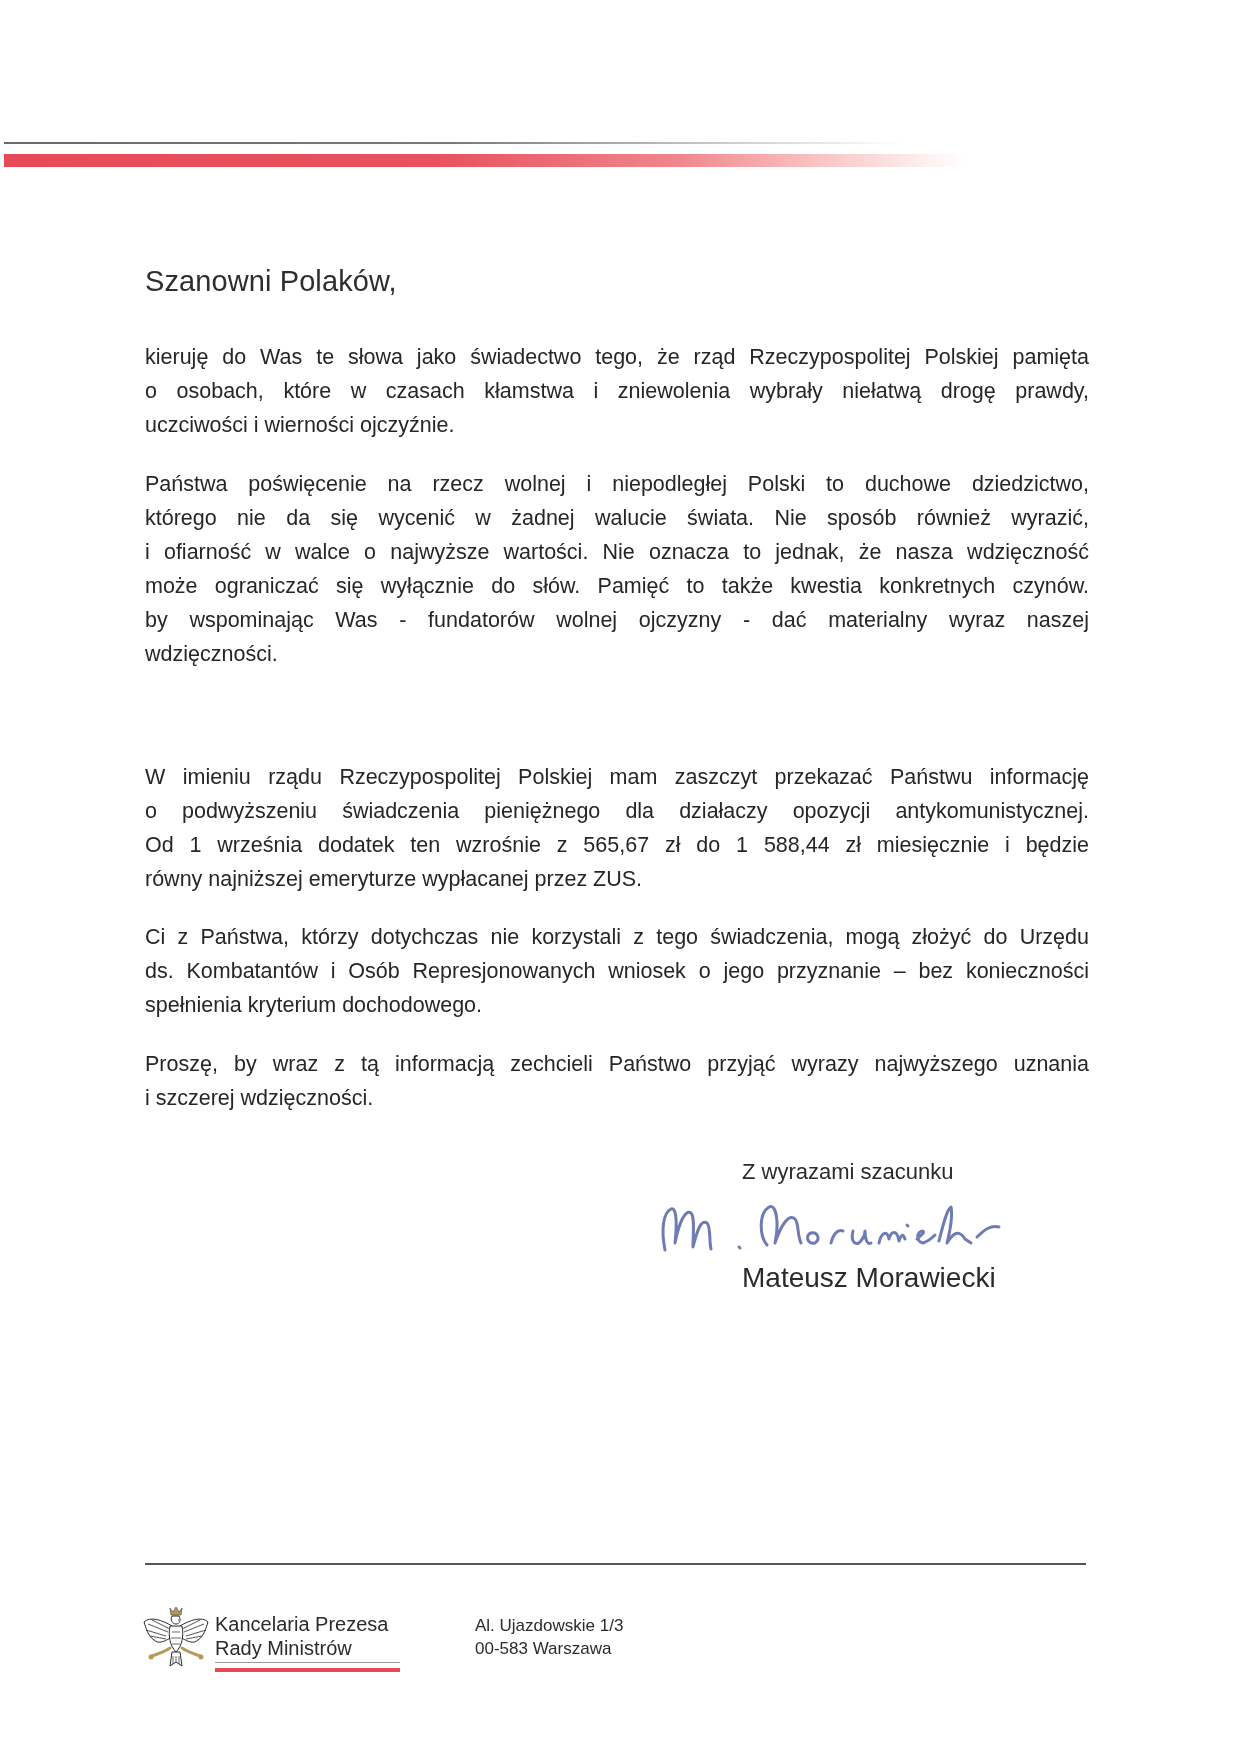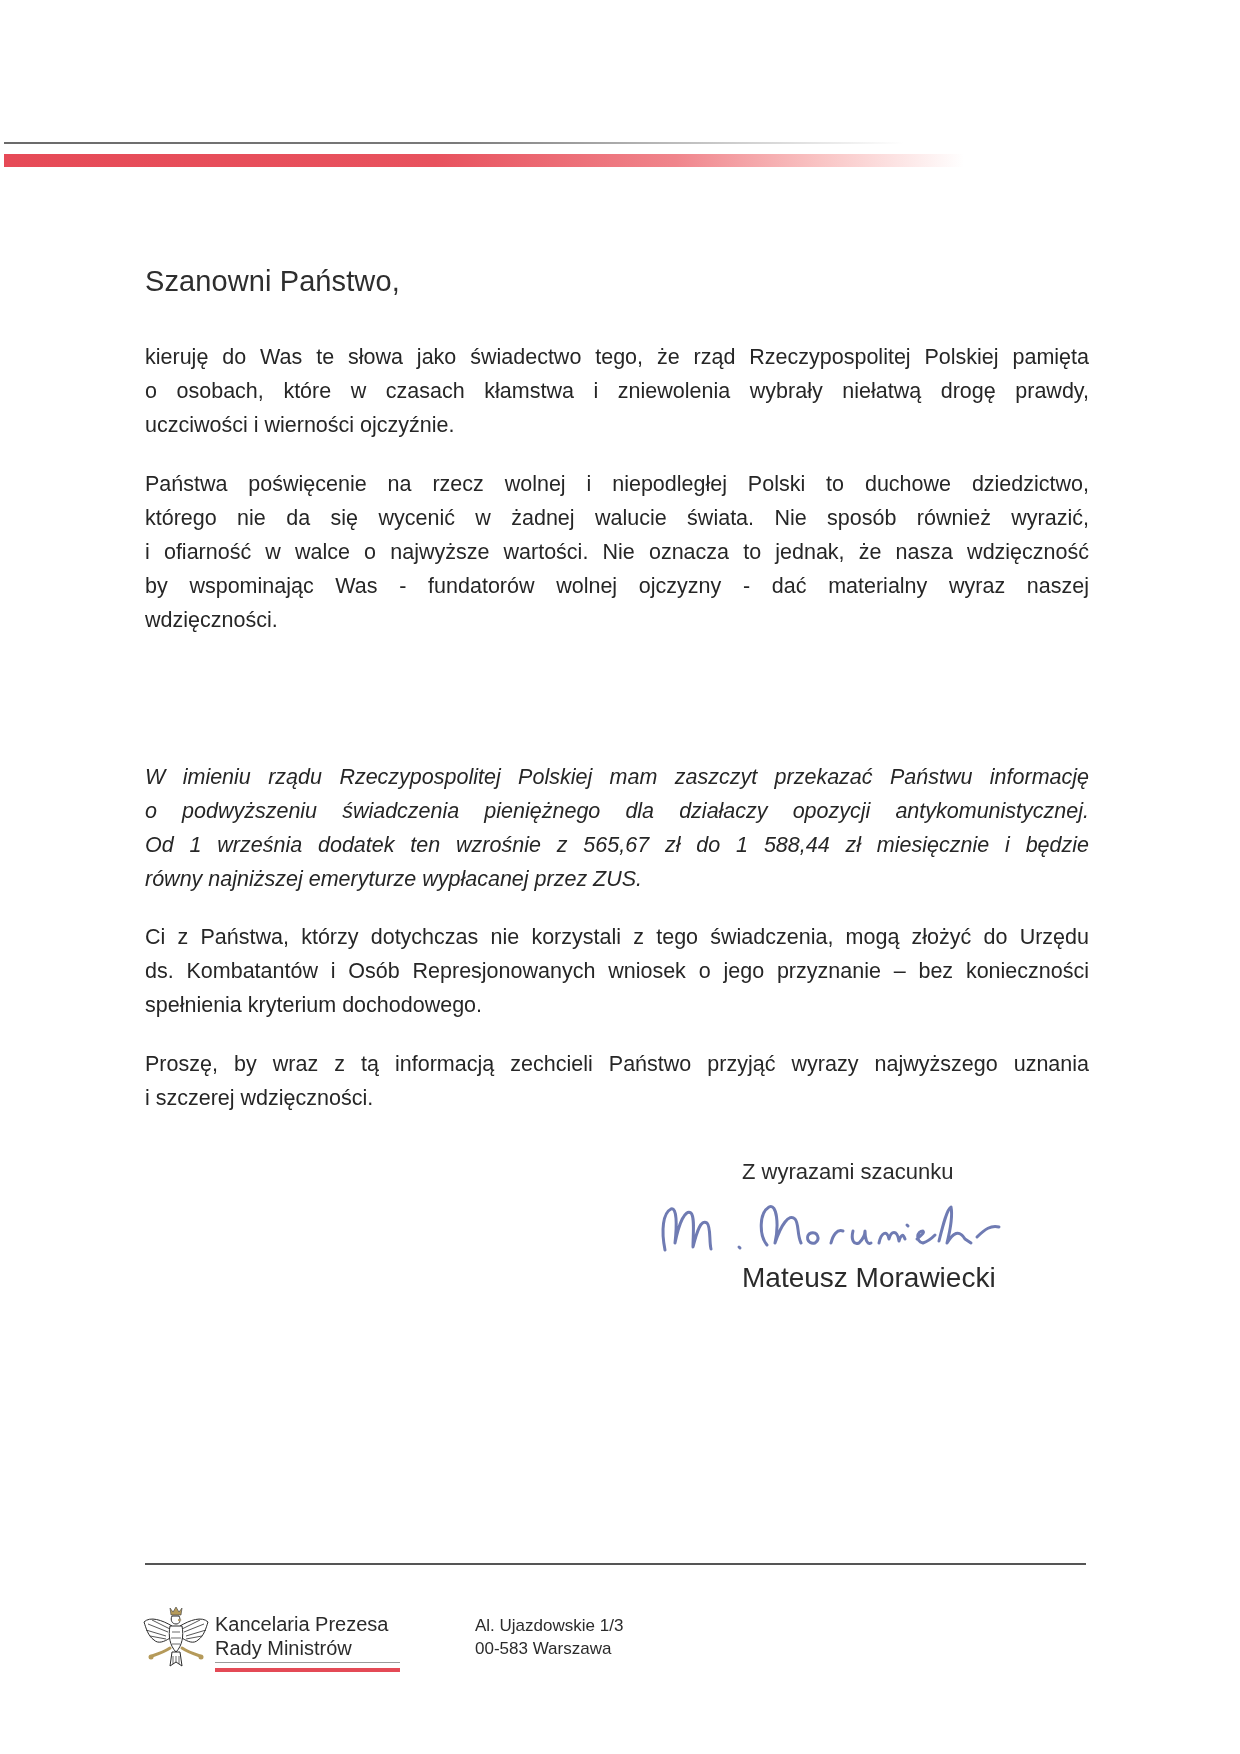--- a/index.html
+++ b/index.html
@@ -129,37 +129,38 @@
     line-height: 23px;
     color: #2b2b2b;
   }
 </style>
 </head>
 <body>
 
 <div class="header-grey"></div>
 <div class="header-red"></div>
 
-<div class="salutation">Szanowni Państwo,</div>
+<div class="salutation">Szanowni Polaków,</div>
 
 <div class="body-text" style="top:340px;">
   <span class="line">kieruję do Was te słowa jako świadectwo tego, że rząd Rzeczypospolitej Polskiej pamięta</span>
   <span class="line">o osobach, które w czasach kłamstwa i zniewolenia wybrały niełatwą drogę prawdy,</span>
   <span class="line last">uczciwości i wierności ojczyźnie.</span>
 </div>
 
 <div class="body-text" style="top:467px;">
   <span class="line">Państwa poświęcenie na rzecz wolnej i niepodległej Polski to duchowe dziedzictwo,</span>
   <span class="line">którego nie da się wycenić w żadnej walucie świata. Nie sposób również wyrazić,</span>
   <span class="line">i ofiarność w walce o najwyższe wartości. Nie oznacza to jednak, że nasza wdzięczność</span>
+  <span class="line">może ograniczać się wyłącznie do słów. Pamięć to także kwestia konkretnych czynów.</span>
   <span class="line">by wspominając Was - fundatorów wolnej ojczyzny - dać materialny wyraz naszej</span>
   <span class="line last">wdzięczności.</span>
 </div>
 
-<div class="body-text" style="top:760px;font-style:italic;">
+<div class="body-text" style="top:760px;">
   <span class="line">W imieniu rządu Rzeczypospolitej Polskiej mam zaszczyt przekazać Państwu informację</span>
   <span class="line">o podwyższeniu świadczenia pieniężnego dla działaczy opozycji antykomunistycznej.</span>
   <span class="line">Od 1 września dodatek ten wzrośnie z 565,67 zł do 1 588,44 zł miesięcznie i będzie</span>
   <span class="line last">równy najniższej emeryturze wypłacanej przez ZUS.</span>
 </div>
 
 <div class="body-text" style="top:920px;">
   <span class="line">Ci z Państwa, którzy dotychczas nie korzystali z tego świadczenia, mogą złożyć do Urzędu</span>
   <span class="line">ds. Kombatantów i Osób Represjonowanych wniosek o jego przyznanie – bez konieczności</span>
   <span class="line last">spełnienia kryterium dochodowego.</span>

